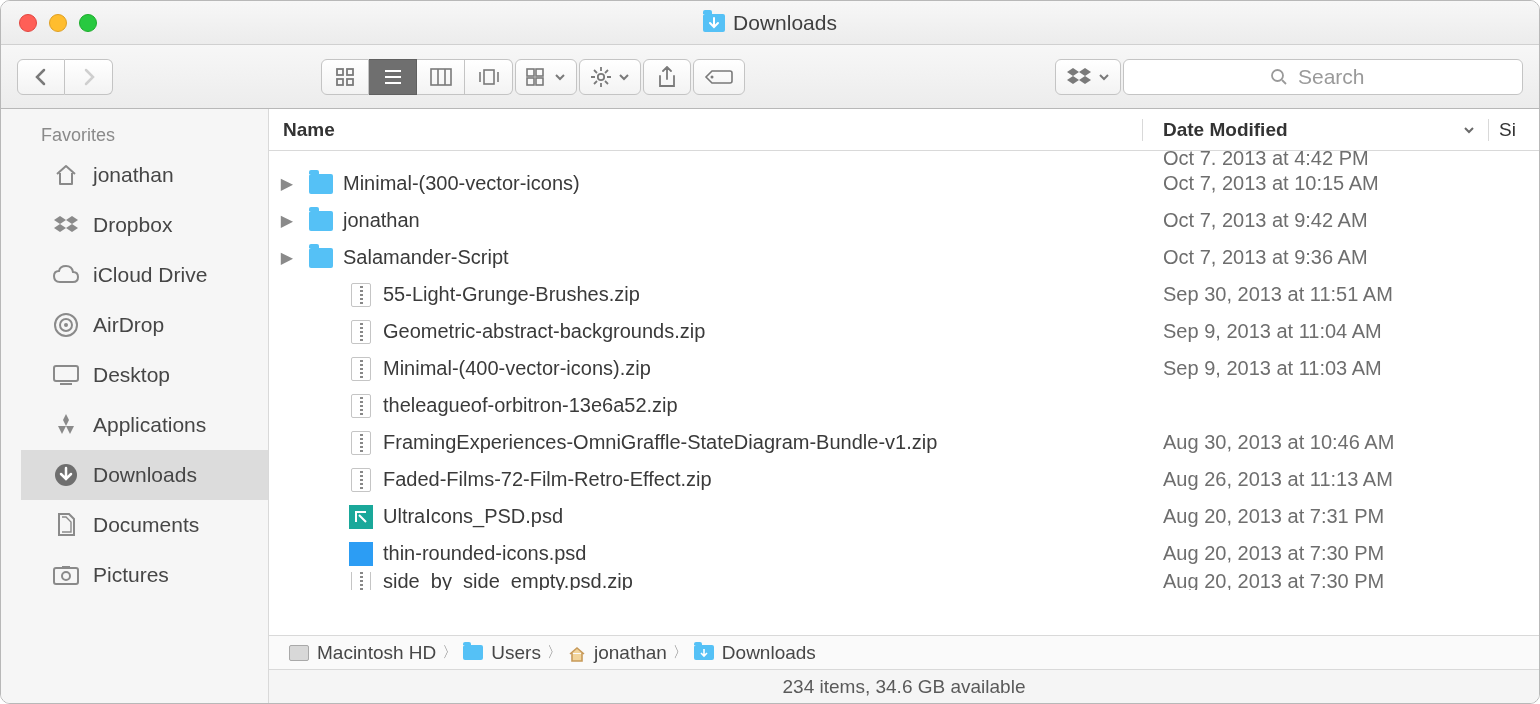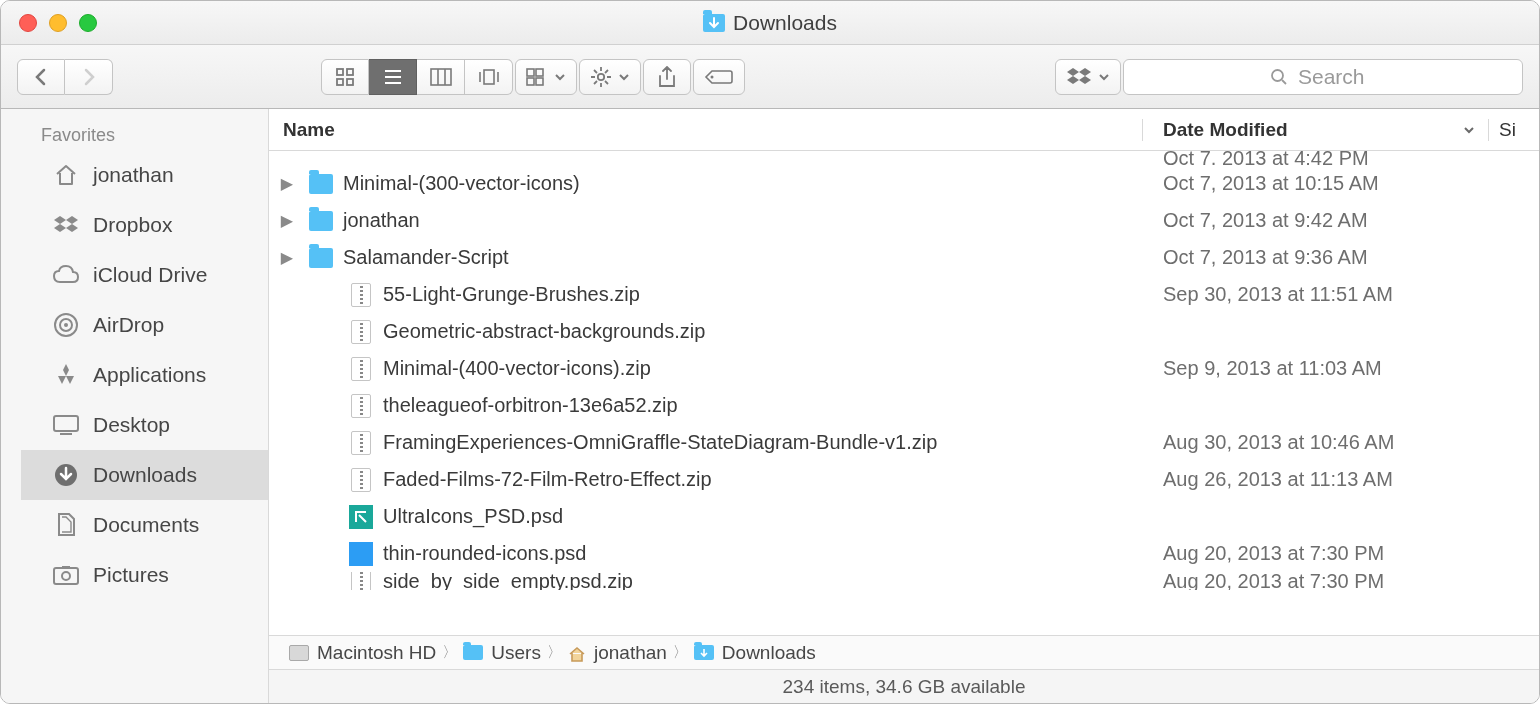--- a/index.html
+++ b/index.html
@@ -299,35 +299,35 @@
             <svg width="28" height="28" viewBox="0 0 28 28">
               <circle cx="14" cy="14" r="11" stroke="#8a8a8a" stroke-width="2" fill="none"></circle>
               <circle cx="14" cy="14" r="6" stroke="#8a8a8a" stroke-width="2" fill="none"></circle>
               <circle cx="14" cy="14" r="2" fill="#8a8a8a"></circle>
             </svg>
           </span>
           <span>AirDrop</span>
         </div>
         <div class="sb-item">
           <span class="sb-icon">
+            <svg width="28" height="22" viewBox="0 0 28 22">
+              <rect x="2" y="2" width="24" height="15" rx="2" stroke="#8a8a8a" stroke-width="2" fill="none"></rect>
+              <line x1="8" y1="20" x2="20" y2="20" stroke="#8a8a8a" stroke-width="2"></line>
+            </svg>
+          </span>
+          <span>Desktop</span>
+        </div>
+        <div class="sb-item">
+          <span class="sb-icon">
             <svg width="26" height="26" viewBox="0 0 26 26">
               <path d="M13 2 L16 8 L13 14 L10 8 Z" fill="#8a8a8a"></path>
               <path d="M5 14 L13 14 L9 22 Z M21 14 L13 14 L17 22 Z" fill="#8a8a8a"></path>
             </svg>
           </span>
           <span>Applications</span>
-        </div>
-        <div class="sb-item">
-          <span class="sb-icon">
-            <svg width="28" height="22" viewBox="0 0 28 22">
-              <rect x="2" y="2" width="24" height="15" rx="2" stroke="#8a8a8a" stroke-width="2" fill="none"></rect>
-              <line x1="8" y1="20" x2="20" y2="20" stroke="#8a8a8a" stroke-width="2"></line>
-            </svg>
-          </span>
-          <span>Desktop</span>
         </div>
         <div class="sb-item selected">
           <span class="sb-icon">
             <svg width="26" height="26" viewBox="0 0 26 26">
               <circle cx="13" cy="13" r="11" fill="#6f6f6f"></circle>
               <path d="M13 6 L13 16 M8 12 L13 17 L18 12" stroke="#fff" stroke-width="2.5" fill="none" stroke-linecap="round"></path>
             </svg>
           </span>
           <span>Downloads</span>
         </div>
@@ -417,20 +417,21 @@
         </div>
         <div class="row ">
           <div class="c-name">
             <span class="indent"></span>
             <span class="indent"></span>
             <span class="file-icon">
               <span class="zip-icon"></span>
             </span>
             <span>Geometric-abstract-backgrounds.zip</span>
           </div>
+          <div class="c-date">Sep 9, 2013 at 11:04 AM</div>
           <div class="c-size"></div>
         </div>
         <div class="row ">
           <div class="c-name">
             <span class="indent"></span>
             <span class="indent"></span>
             <span class="file-icon">
               <span class="zip-icon"></span>
             </span>
             <span>Minimal-(400-vector-icons).zip</span>
@@ -479,20 +480,21 @@
             <span class="indent"></span>
             <span class="file-icon">
               <span class="psd-icon">
                 <svg width="14" height="14" viewBox="0 0 14 14">
                   <path d="M2 12 L2 2 L12 2 M5 5 L12 12" stroke="#fff" stroke-width="2" fill="none"></path>
                 </svg>
               </span>
             </span>
             <span>UltraIcons_PSD.psd</span>
           </div>
+          <div class="c-date">Aug 20, 2013 at 7:31 PM</div>
           <div class="c-size"></div>
         </div>
         <div class="row ">
           <div class="c-name">
             <span class="indent"></span>
             <span class="indent"></span>
             <span class="file-icon">
               <span class="psd-blue"></span>
             </span>
             <span>thin-rounded-icons.psd</span>

